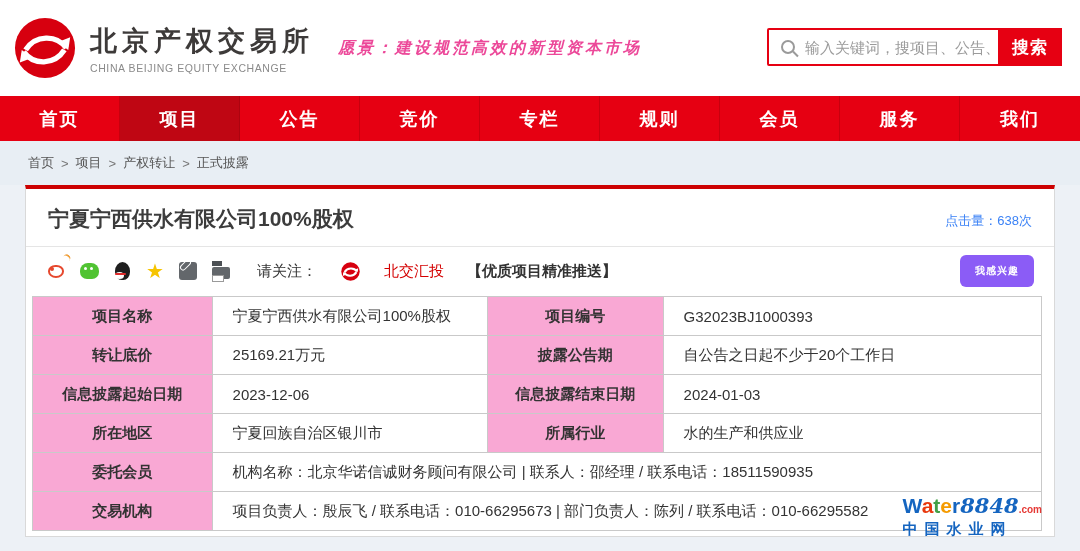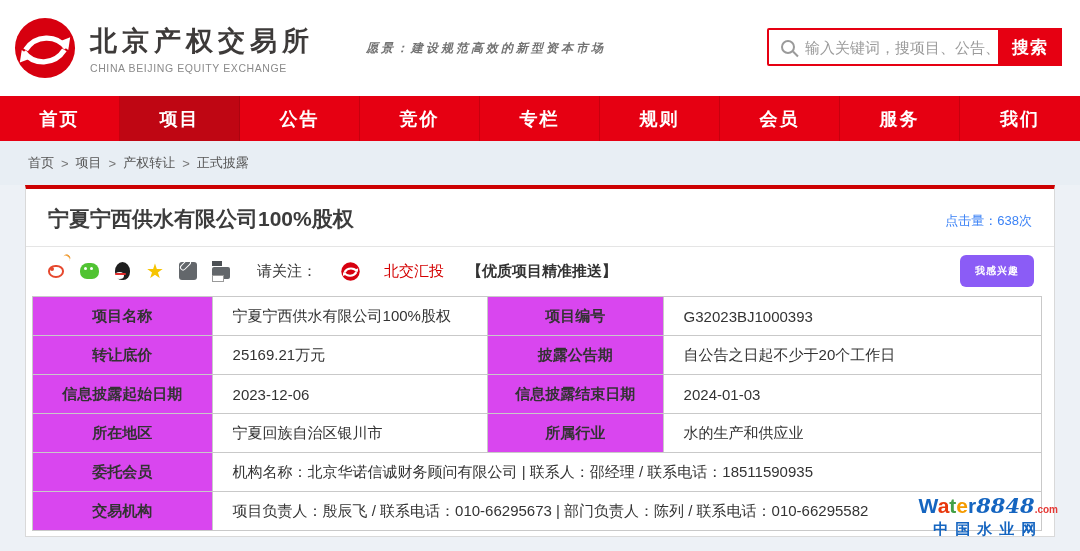--- a/index.html
+++ b/index.html
@@ -5,22 +5,22 @@
   * { margin:0; padding:0; box-sizing:border-box; }
   html,body { width:1080px; height:551px; overflow:hidden; }
   body { font-family:"Liberation Sans","DejaVu Sans",sans-serif; background:#edf1f6; position:relative; }
 
   
   .header { height:96px; background:#ffffff; display:flex; align-items:center; padding:0 26px 0 14px; position:relative; }
   .logo-wrap { display:flex; align-items:center; gap:14px; }
   .logo-svg { display:block; }
   .brand-cn { font-size:27px; color:#3d3a39; font-weight:700; letter-spacing:5px; }
   .brand-en { font-size:10.5px; color:#8a8a8a; letter-spacing:0.6px; margin-top:3px; }
-  .slogan { margin-left:52px; font-family:"DejaVu Serif","Liberation Serif",serif; font-style:italic; font-weight:700;
-            font-size:12px; color:#737373; letter-spacing:3px; }
+  .slogan { margin-left:24px; font-family:"DejaVu Serif","Liberation Serif",serif; font-style:italic; font-weight:700;
+            font-size:16px; color:#ec4899; letter-spacing:3px; }
   .search-box { position:absolute; right:18px; top:28px; width:295px; height:38px; border:2px solid #e60012;
                 background:#fff; display:flex; align-items:center; border-radius:2px; }
   .search-glyph { width:14px; height:14px; border:2px solid #9a9a9a; border-radius:50%; margin-left:12px; position:relative; flex:0 0 auto; }
   .search-glyph::after { content:""; position:absolute; width:7px; height:2px; background:#9a9a9a; right:-6px; bottom:-3px; transform:rotate(45deg); }
   .search-input { flex:1; border:0; outline:none; font-size:15px; color:#333; padding:0 4px 0 10px; min-width:0; background:transparent; }
   .search-input::placeholder { color:#9b9b9b; }
   .search-btn { flex:0 0 64px; height:38px; margin:-2px -2px -2px 0; background:#e60012; color:#fff; border:0;
                 font-size:17px; font-weight:700; cursor:pointer; letter-spacing:1px; }
 
   
@@ -61,25 +61,25 @@
   .i-print::after { content:""; position:absolute; width:10px; height:5px; background:#fff; border:1px solid #9a9a9a; bottom:-1px; }
   .follow { display:flex; align-items:center; margin-left:26px; font-size:15px; color:#333; gap:23px; }
   .follow-brand { color:#d40000; cursor:pointer; }
   .follow-suffix { color:#333; font-weight:600; }
   .interest-btn { margin-left:auto; background:#8b5cf6; color:#fff; border:0; border-radius:6px; padding:9px 15px;
                   font-size:10px; cursor:pointer; letter-spacing:1px;font-weight:bold; }
 
   
   .info-table { width:calc(100% - 18px); margin:1px 12px 0 6px; border-collapse:collapse; table-layout:fixed; }
   .info-table th, .info-table td { border:1px solid #c9c9c9; height:39px; font-size:15px; vertical-align:middle; }
-  .info-table th { background:#d946ef; color:#333; font-weight:700; text-align:center; }
+  .info-table th { background:#f9a8d4; color:#333; font-weight:700; text-align:center; }
   .info-table td { background:#fff; color:#333; text-align:left; padding:0 12px 0 20px; overflow:hidden; white-space:nowrap; }
 
   
-  .watermark { position:absolute; right:22px; top:494px; text-align:center; line-height:1.15; pointer-events:none; }
+  .watermark { position:absolute; right:38px; top:494px; text-align:left; line-height:1.15; pointer-events:none; }
   .wm-line1 { font-size:21px; font-weight:700; }
   .wm-num { font-family:"DejaVu Serif","Liberation Serif",serif; font-style:italic; color:#1565c0; font-size:21px; font-weight:700; }
   .wm-tld { color:#e53935; font-size:10px; font-weight:700; }
   .wm-line2 { color:#1565c0; font-size:15px; font-weight:700; letter-spacing:7px; margin-top:2px; }
 </style>
 </head>
 <body>
 
 <div class="header">
   <div class="logo-wrap">

